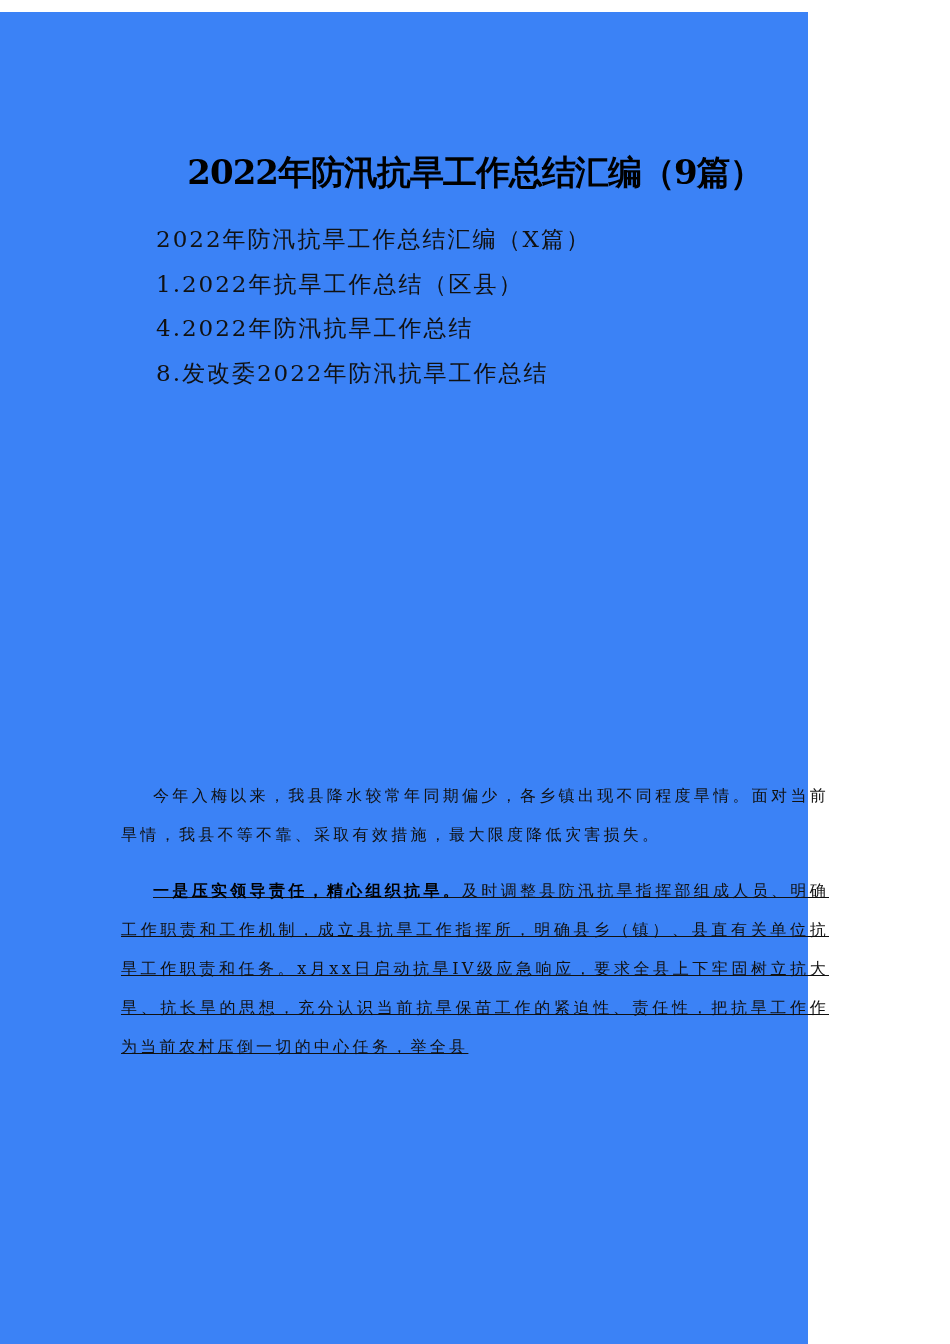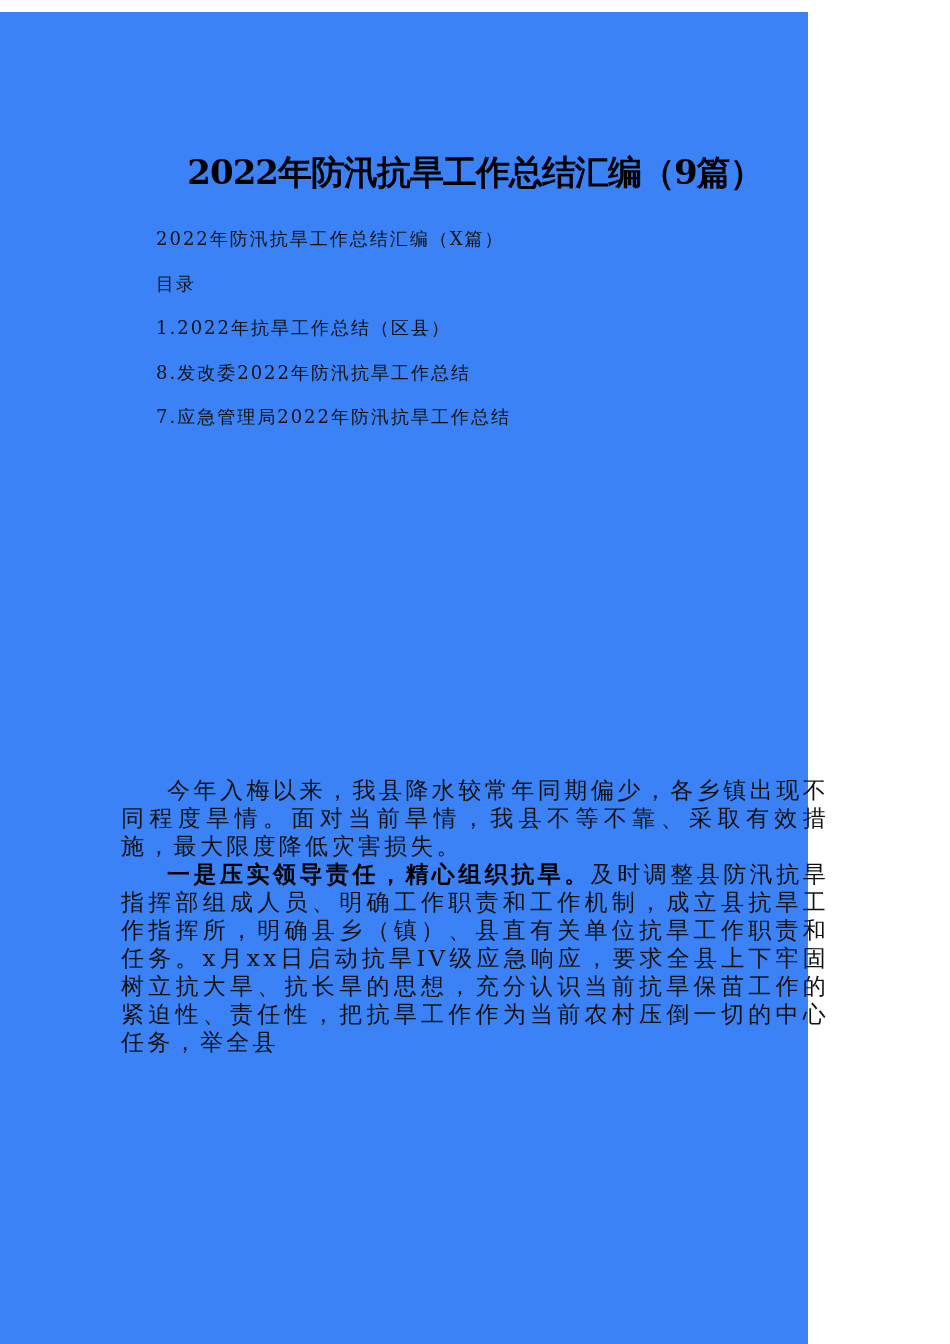--- a/index.html
+++ b/index.html
@@ -35,63 +35,63 @@
       letter-spacing: -1px;
       color: #000000;
     }
     .toc {
       position: absolute;
       top: 205px;
       left: 156px;
       width: 680px;
     }
     .line {
-      font-size: 18px;
+      font-size: 23px;
       line-height: 44.6px;
       height: 44.6px;
       white-space: nowrap;
       letter-spacing: 2px;
       color: #111111;
     }
     .body-text {
       position: absolute;
       top: 764px;
       left: 121px;
       width: 708px;
-      font-size: 23px;
-      line-height: 28px;
+      font-size: 16px;
+      line-height: 39px;
       letter-spacing: 3.3px;
       text-align: justify;
       color: #111111;
     }
     .para {
       margin: 0;
       text-indent: 2em;
     }
     .para + .para {
-      margin-top: 0;
+      margin-top: 17px;
+      text-decoration: underline;
     }
     .lead-bold {
       font-weight: bold;
       color: #000000;
     }
   </style>
 </head>
 <body>
 
 <div class="page">
 
   <div class="doc-title">2022年防汛抗旱工作总结汇编（9篇）</div>
 
   <div class="toc">
     <div class="line">2022年防汛抗旱工作总结汇编（X篇）</div>
-    <div class="line">目录</div>
     <div class="line">1.2022年抗旱工作总结（区县）</div>
+    <div class="line">4.2022年防汛抗旱工作总结</div>
     <div class="line">8.发改委2022年防汛抗旱工作总结</div>
-    <div class="line">7.应急管理局2022年防汛抗旱工作总结</div>
   </div>
 
   <div class="body-text">
     <p class="para">
       <span>今年入梅以来，我县降水较常年同期偏少，各乡镇出现不同程度旱情。面对当前旱情，我县不等不靠、采取有效措施，最大限度降低灾害损失。</span>
     </p>
     <p class="para">
       <span class="lead-bold">一是压实领导责任，精心组织抗旱。</span><span>及时调整县防汛抗旱指挥部组成人员、明确工作职责和工作机制，成立县抗旱工作指挥所，明确县乡（镇）、县直有关单位抗旱工作职责和任务。x月xx日启动抗旱IV级应急响应，要求全县上下牢固树立抗大旱、抗长旱的思想，充分认识当前抗旱保苗工作的紧迫性、责任性，把抗旱工作作为当前农村压倒一切的中心任务，举全县</span>
     </p>
   </div>

